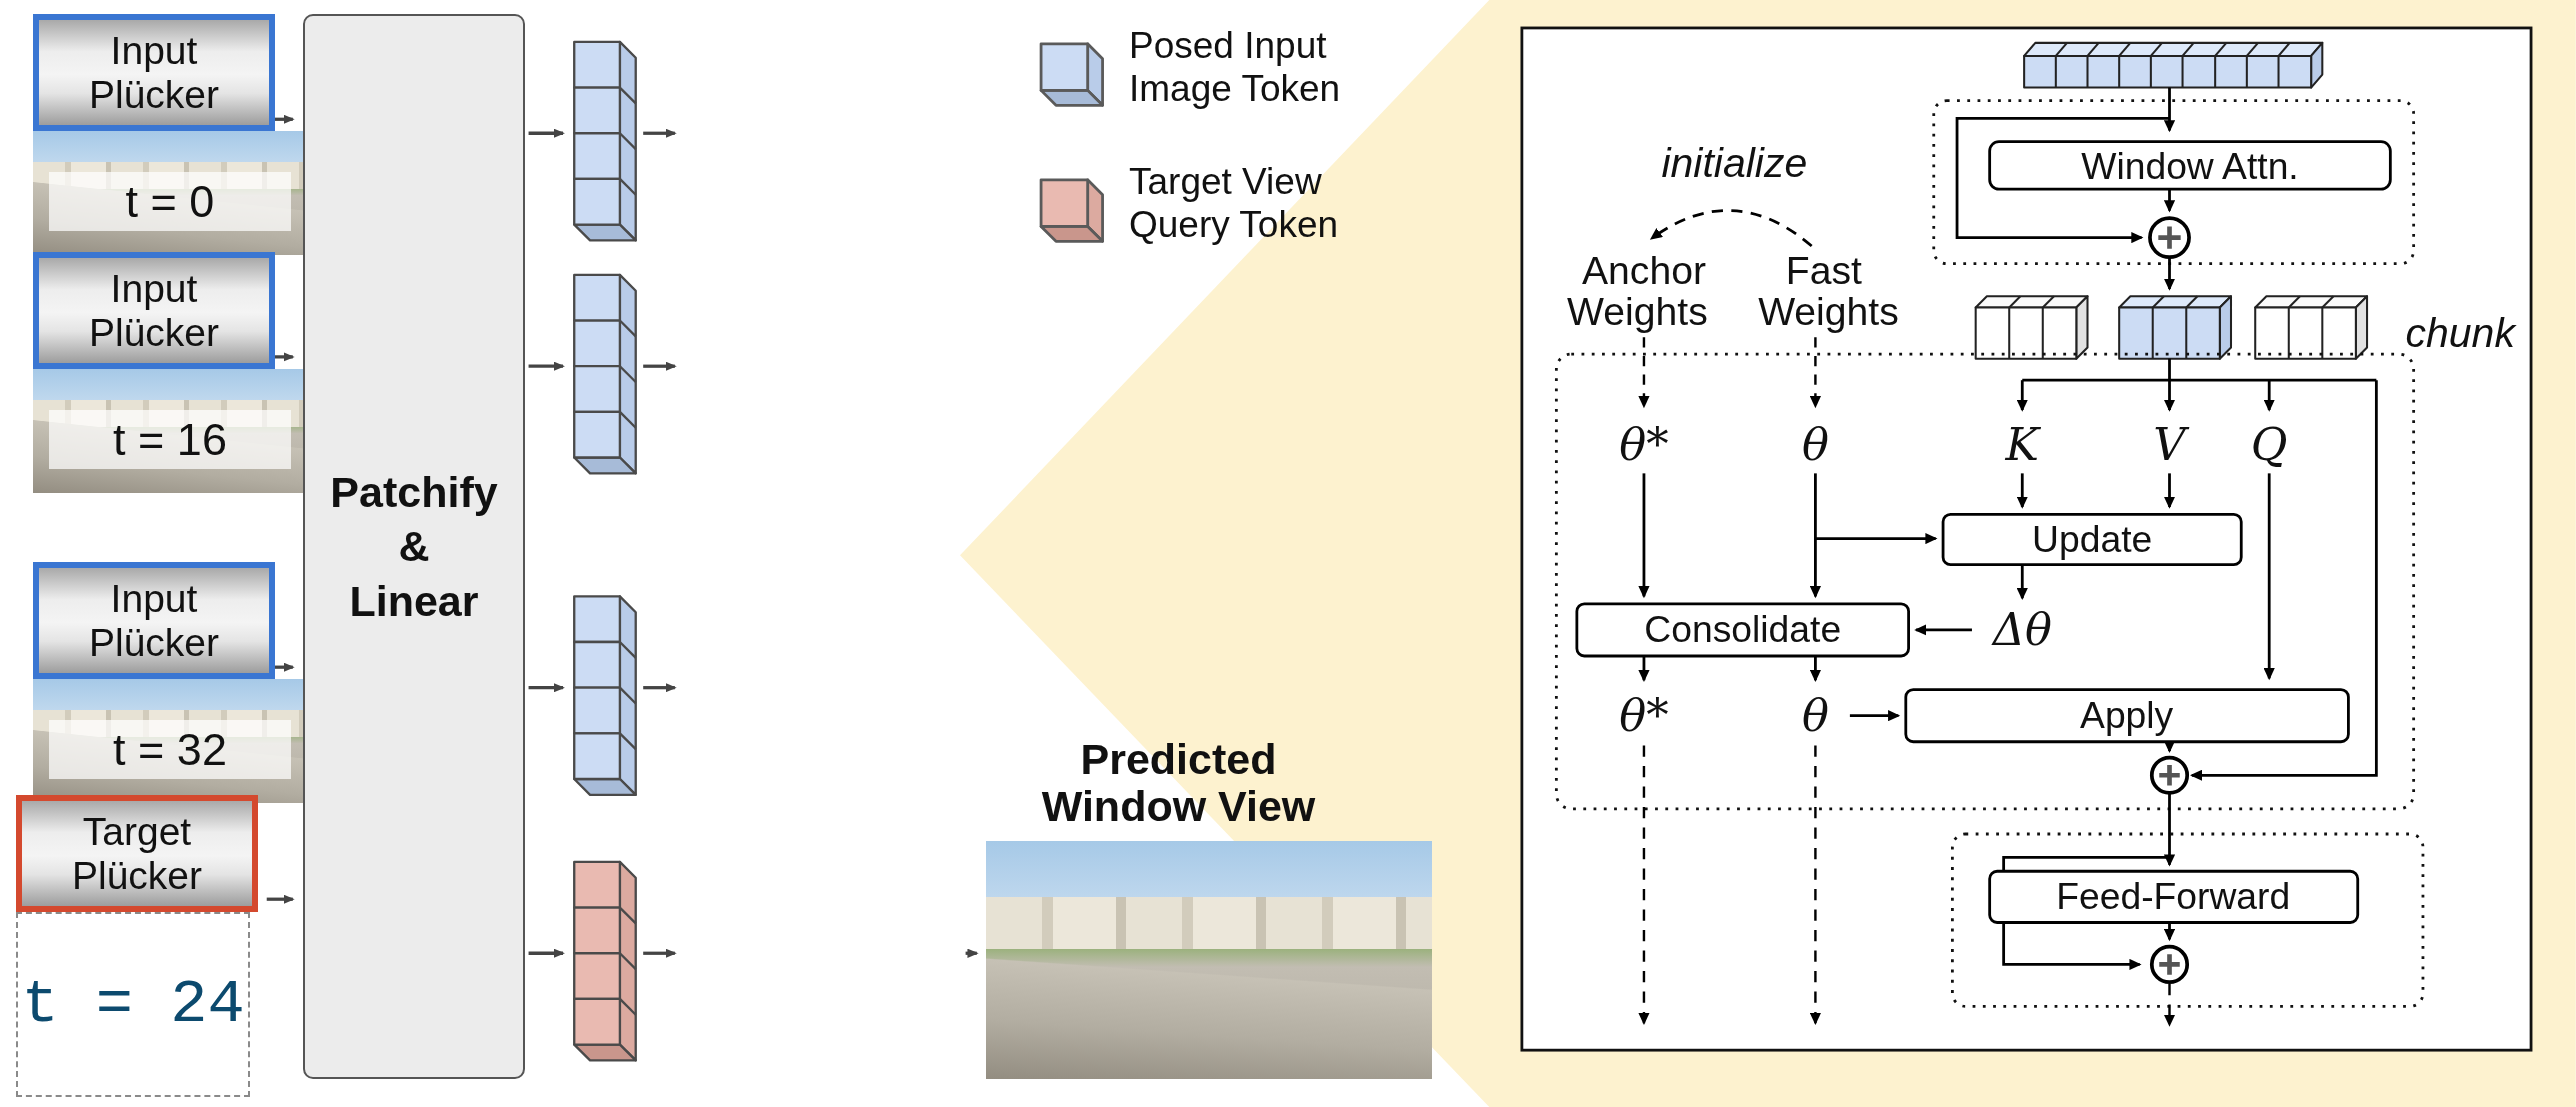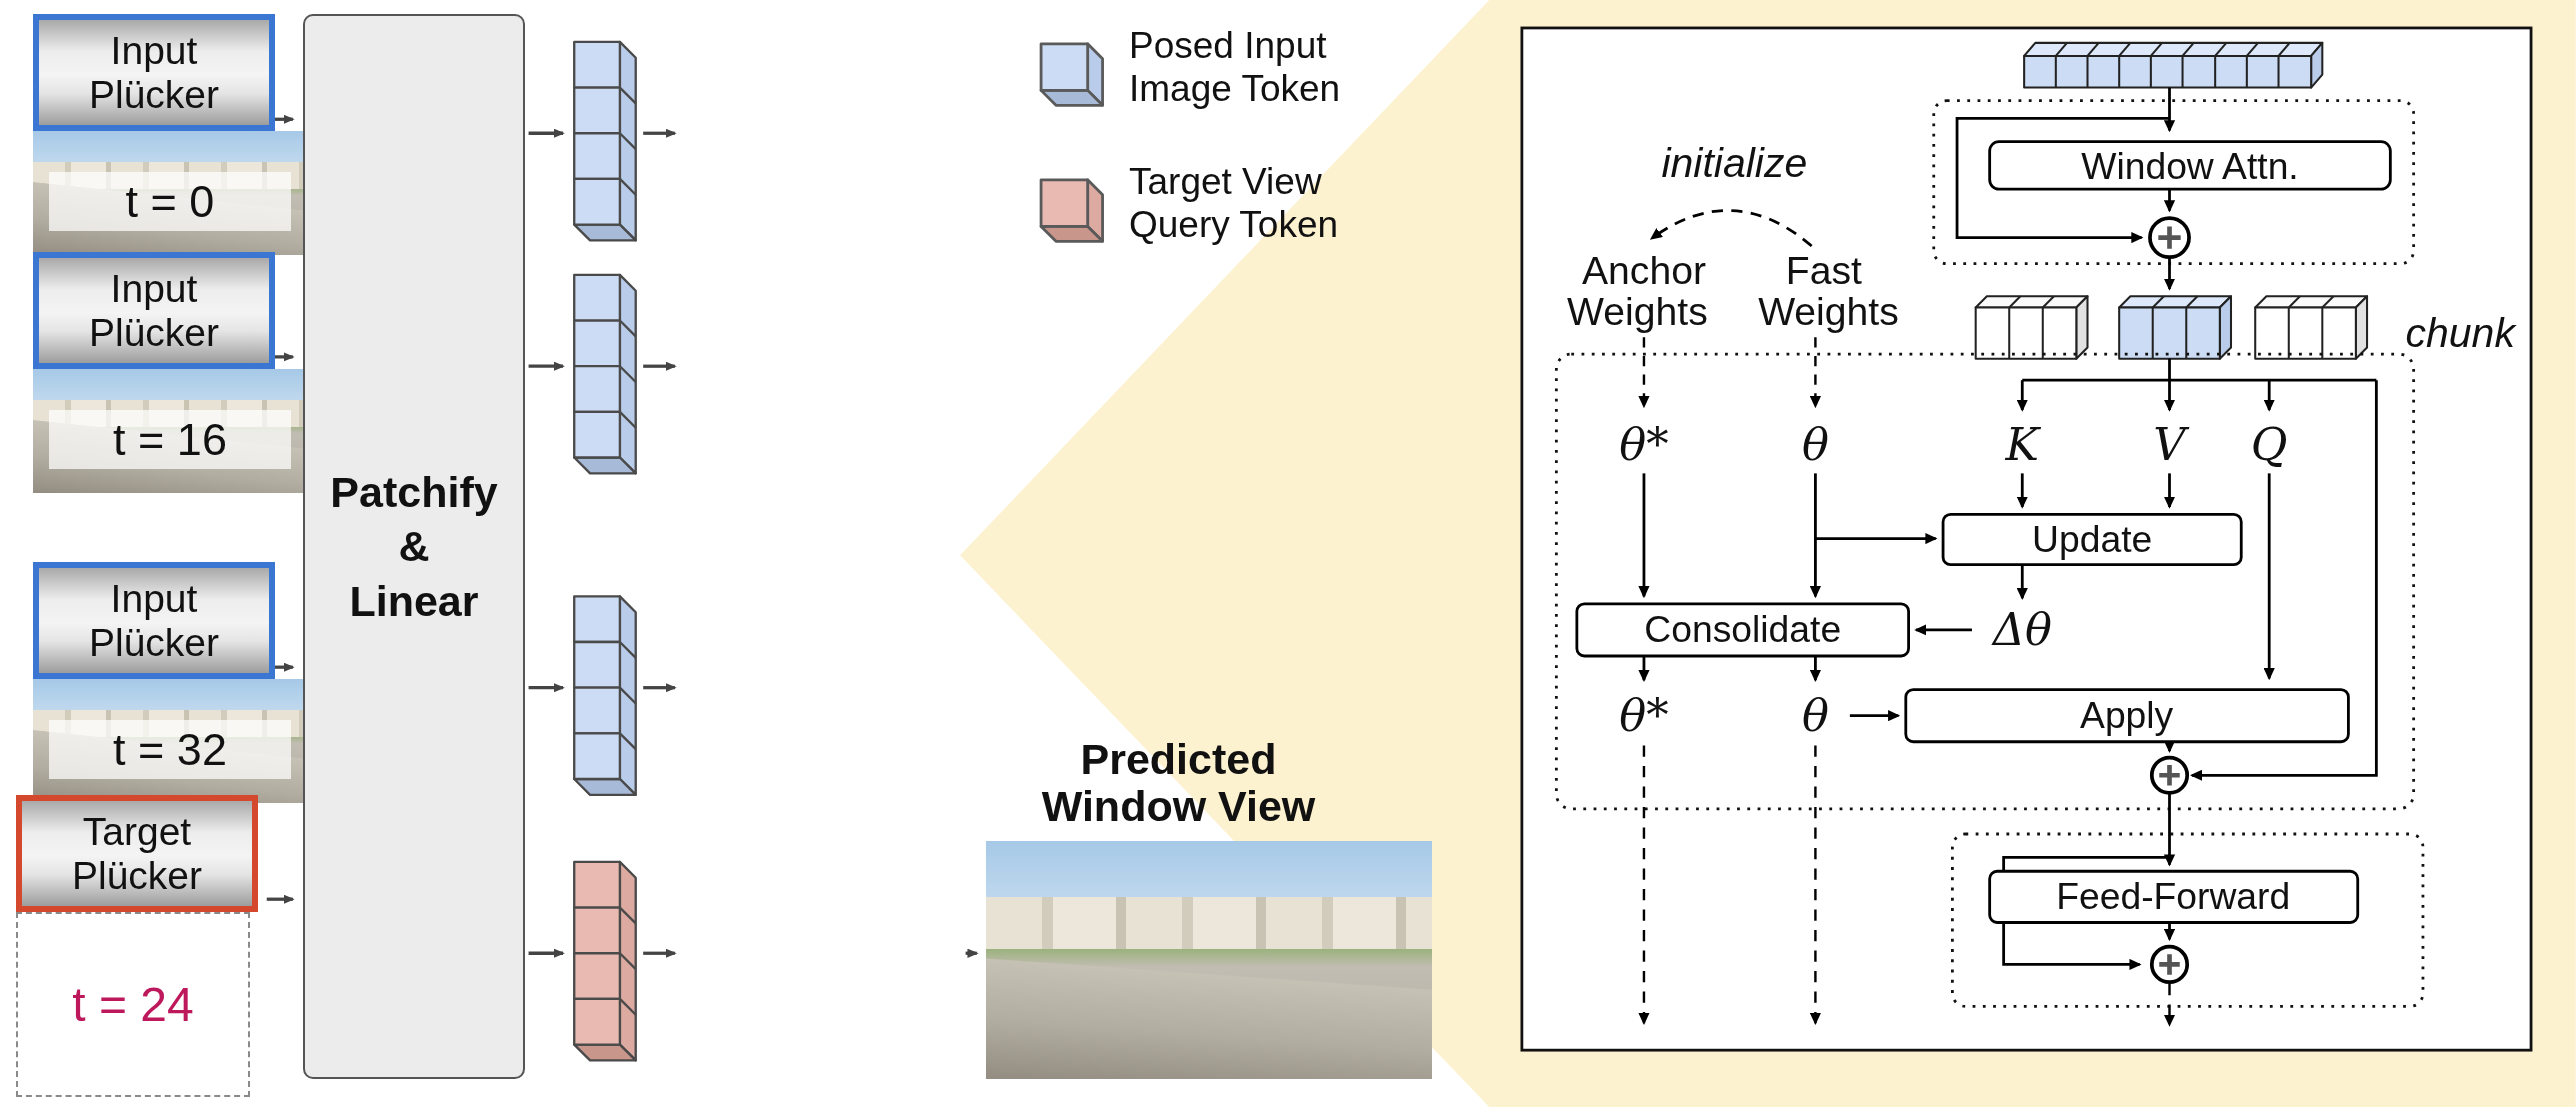--- a/index.html
+++ b/index.html
@@ -18,21 +18,21 @@
       background-image:
         linear-gradient(186deg, rgba(0,0,0,0) 52%, #c6c1b5 52.5%, #b2ada1 76%, #938d81 100%),
         repeating-linear-gradient(90deg,#e7e2d4 0 32px,#d2ccbc 32px 38px,#ece7da 38px 73px,#c9c3b3 73px 78px),
         linear-gradient(180deg,#a6c9e7 0%,#c8ddf0 34%,#8fae6d 42%,#c2bdb2 52%,#b0ab9f 100%);
       background-size:100% 100%,100% 22%,100% 100%;
       background-position:0 0,0 32%,0 0;}
   .tband{position:absolute;left:6%;right:6%;top:33%;height:48%;
       background:rgba(255,255,255,0.72);display:flex;align-items:center;justify-content:center;
       font-size:45px;color:#111;}
   .dashedbox{width:230px;height:181px;border:2.8px dashed #8a8a8a;background:#ffffff;
-      display:flex;align-items:center;justify-content:center;font-size:48px;color:#be185d;}
+      display:flex;align-items:center;justify-content:center;font-size:62px;color:#0c4a6e;font-family:Liberation Mono, monospace;}
 
   .bigbox{border:2.8px solid #555;display:flex;flex-direction:column;align-items:center;
       text-align:center;font-weight:bold;}
   .patchify{left:303px;top:14px;width:222px;height:1065px;background:#ececec;border-radius:10px;
       justify-content:center;font-size:43px;line-height:1.26;}
   .lacet{left:685px;top:14px;width:275px;height:1065px;background:#fcf2cc;border-radius:28px;
       font-size:42px;line-height:1.13;padding-top:356px;}
   .lacet .acr{margin-top:48px;}
   .lacet .xn{position:absolute;right:18.6px;bottom:11.2px;font-weight:normal;font-size:41px;}
 

